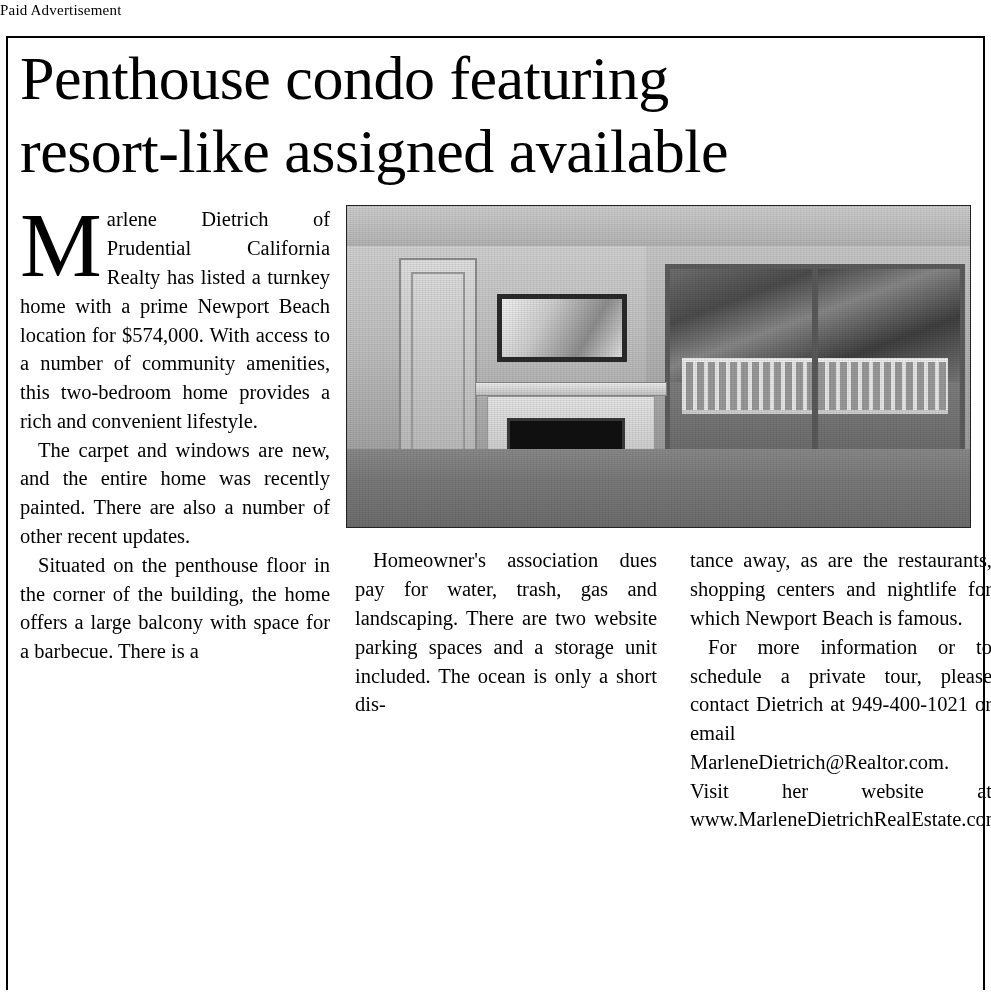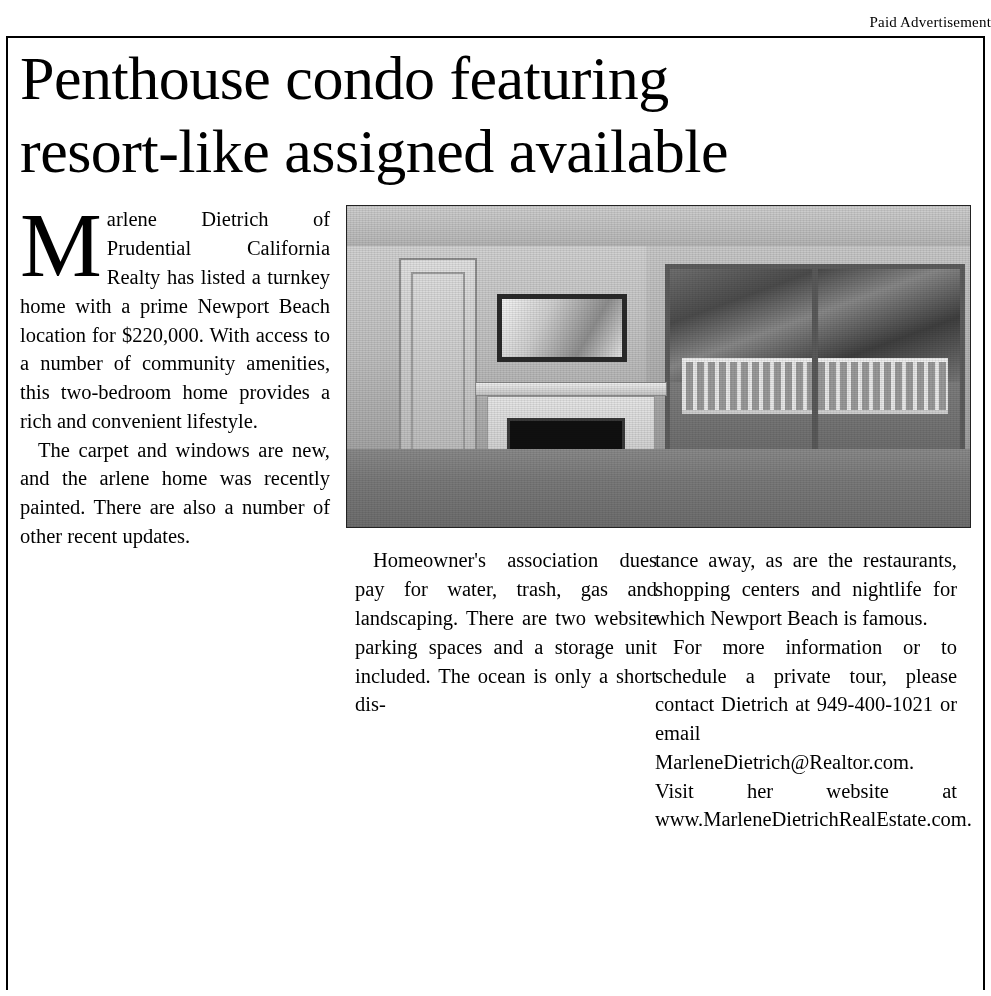--- a/index.html
+++ b/index.html
@@ -13,24 +13,24 @@
   }
   .page {
     position: relative;
     width: 991px;
     height: 996px;
     background: #ffffff;
     box-sizing: border-box;
     overflow: hidden;
   }
   .paid-ad {
-    text-align: right;
+    text-align: left;
     font-family: "Liberation Serif", serif;
     font-size: 15px;
-    padding-top: 14px;
+    padding-top: 2px;
     padding-bottom: 6px;
     letter-spacing: 0.2px;
   }
   .frame {
     position: absolute;
     left: 6px;
     top: 36px;
     width: 979px;
     height: 954px;
     border-left: 2px solid #000;
@@ -169,21 +169,21 @@
     width: 310px;
   }
   .col2 {
     position: absolute;
     left: 337px;
     top: 341px;
     width: 302px;
   }
   .col3 {
     position: absolute;
-    left: 637px;
+    left: 672px;
     top: 341px;
     width: 302px;
   }
   .dropcap {
     float: left;
     font-family: "Liberation Serif", serif;
     font-size: 92px;
     line-height: 0.76;
     padding: 4px 5px 0 0;
     margin-top: 2px;
@@ -220,22 +220,23 @@
         <div class="ph-door"></div>
         <div class="ph-tv"></div>
         <div class="ph-mantel"></div>
         <div class="ph-fireplace"></div>
         <div class="ph-firebox"></div>
         <div class="ph-floor"></div>
         <div class="ph-grain"></div>
       </div>
 
       <div class="col col1">
-        <p class="no-indent lede"><span class="dropcap">M</span><span>arlene Dietrich of Prudential California Realty has listed a turnkey home with a prime Newport Beach location for $220,000. With access to a number of community amenities, this two-bedroom home provides a rich and convenient lifestyle.</span></p>
-        <p>The carpet and windows are new, and the arlene home was recently painted. There are also a number of other recent updates.</p>
+        <p class="no-indent lede"><span class="dropcap">M</span><span>arlene Dietrich of Prudential California Realty has listed a turnkey home with a prime Newport Beach location for $574,000. With access to a number of community amenities, this two-bedroom home provides a rich and convenient lifestyle.</span></p>
+        <p>The carpet and windows are new, and the entire home was recently painted. There are also a number of other recent updates.</p>
+        <p>Situated on the penthouse floor in the corner of the building, the home offers a large balcony with space for a barbecue. There is a</p>
       </div>
 
       <div class="col col2">
         <p>Homeowner's association dues pay for water, trash, gas and landscaping. There are two website parking spaces and a storage unit included. The ocean is only a short dis-</p>
       </div>
 
       <div class="col col3">
         <p class="no-indent">tance away, as are the restaurants, shopping centers and nightlife for which Newport Beach is famous.</p>
         <p>For more information or to schedule a private tour, please contact Dietrich at 949-400-1021 or email MarleneDietrich@Realtor.com. Visit her website at www.MarleneDietrichRealEstate.com.</p>
       </div>

